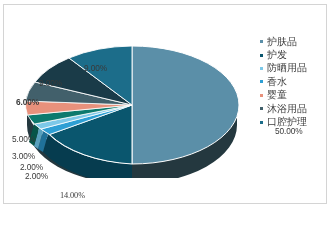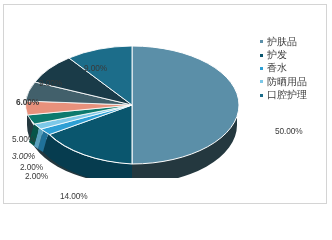--- a/index.html
+++ b/index.html
@@ -99,47 +99,55 @@
 
           <path d="M120,72 L13.5,68 A107,59 0 0 1 23,49 Z" fill="#42606b" stroke="#ffffff" stroke-width="0.8"></path>
 
           <path d="M120,72 L23,49 A107,59 0 0 1 57,25 Z" fill="#1a3b48" stroke="#ffffff" stroke-width="0.9"></path>
 
           <path d="M120,72 L57,25 A107,59 0 0 1 120,13 Z" fill="#1c6d8a" stroke="#ffffff" stroke-width="0.9"></path>
         </g>
       </svg>
 
       <span class="dlabel" style="left:215px;top:66px;padding-left:48px;">50.00%</span>
-      <span class="dlabel" style="left:48px;top:131px;">14.00%</span>
+      <span class="dlabel" style="left:48px;top:131px;font-family:Liberation Serif, serif;">14.00%</span>
       <span class="dlabel" style="left:13px;top:111px;">2.00%</span>
       <span class="dlabel" style="left:8px;top:102px;">2.00%</span>
-      <span class="dlabel" style="left:0px;top:91px;font-style:italic;">3.00%</span>
+      <span class="dlabel" style="left:0px;top:91px;">3.00%</span>
       <span class="dlabel" style="left:0px;top:74px;text-align:center;">5.00%</span>
       <span class="dlabel" style="left:4px;top:37px;font-weight:bold;">6.00%</span>
       <span class="dlabel" style="left:27px;top:18px;">9.00%</span>
       <span class="dlabel" style="left:72px;top:3px;">9.00%</span>
     </div>
   </div>
 
   <div id="legend">
     <div class="legend-row">
       <span class="legend-swatch" style="background:#5b8fa8"></span>
       <span class="legend-text">护肤品</span>
     </div>
     <div class="legend-row">
       <span class="legend-swatch" style="background:#0a566e"></span>
       <span class="legend-text">护发</span>
     </div>
     <div class="legend-row">
+      <span class="legend-swatch" style="background:#7cc8e8"></span>
+      <span class="legend-text">防晒用品</span>
+    </div>
+    <div class="legend-row">
       <span class="legend-swatch" style="background:#2e9fd4"></span>
       <span class="legend-text">香水</span>
     </div>
     <div class="legend-row">
-      <span class="legend-swatch" style="background:#7cc8e8"></span>
-      <span class="legend-text">防晒用品</span>
+      <span class="legend-swatch" style="background:#e8917c"></span>
+      <span class="legend-text">婴童</span>
+    </div>
+    <div class="legend-row">
+      <span class="legend-swatch" style="background:#42606b"></span>
+      <span class="legend-text">沐浴用品</span>
     </div>
     <div class="legend-row">
       <span class="legend-swatch" style="background:#1c6d8a"></span>
       <span class="legend-text">口腔护理</span>
     </div>
   </div>
 
 </div>
 
 </body></html>

